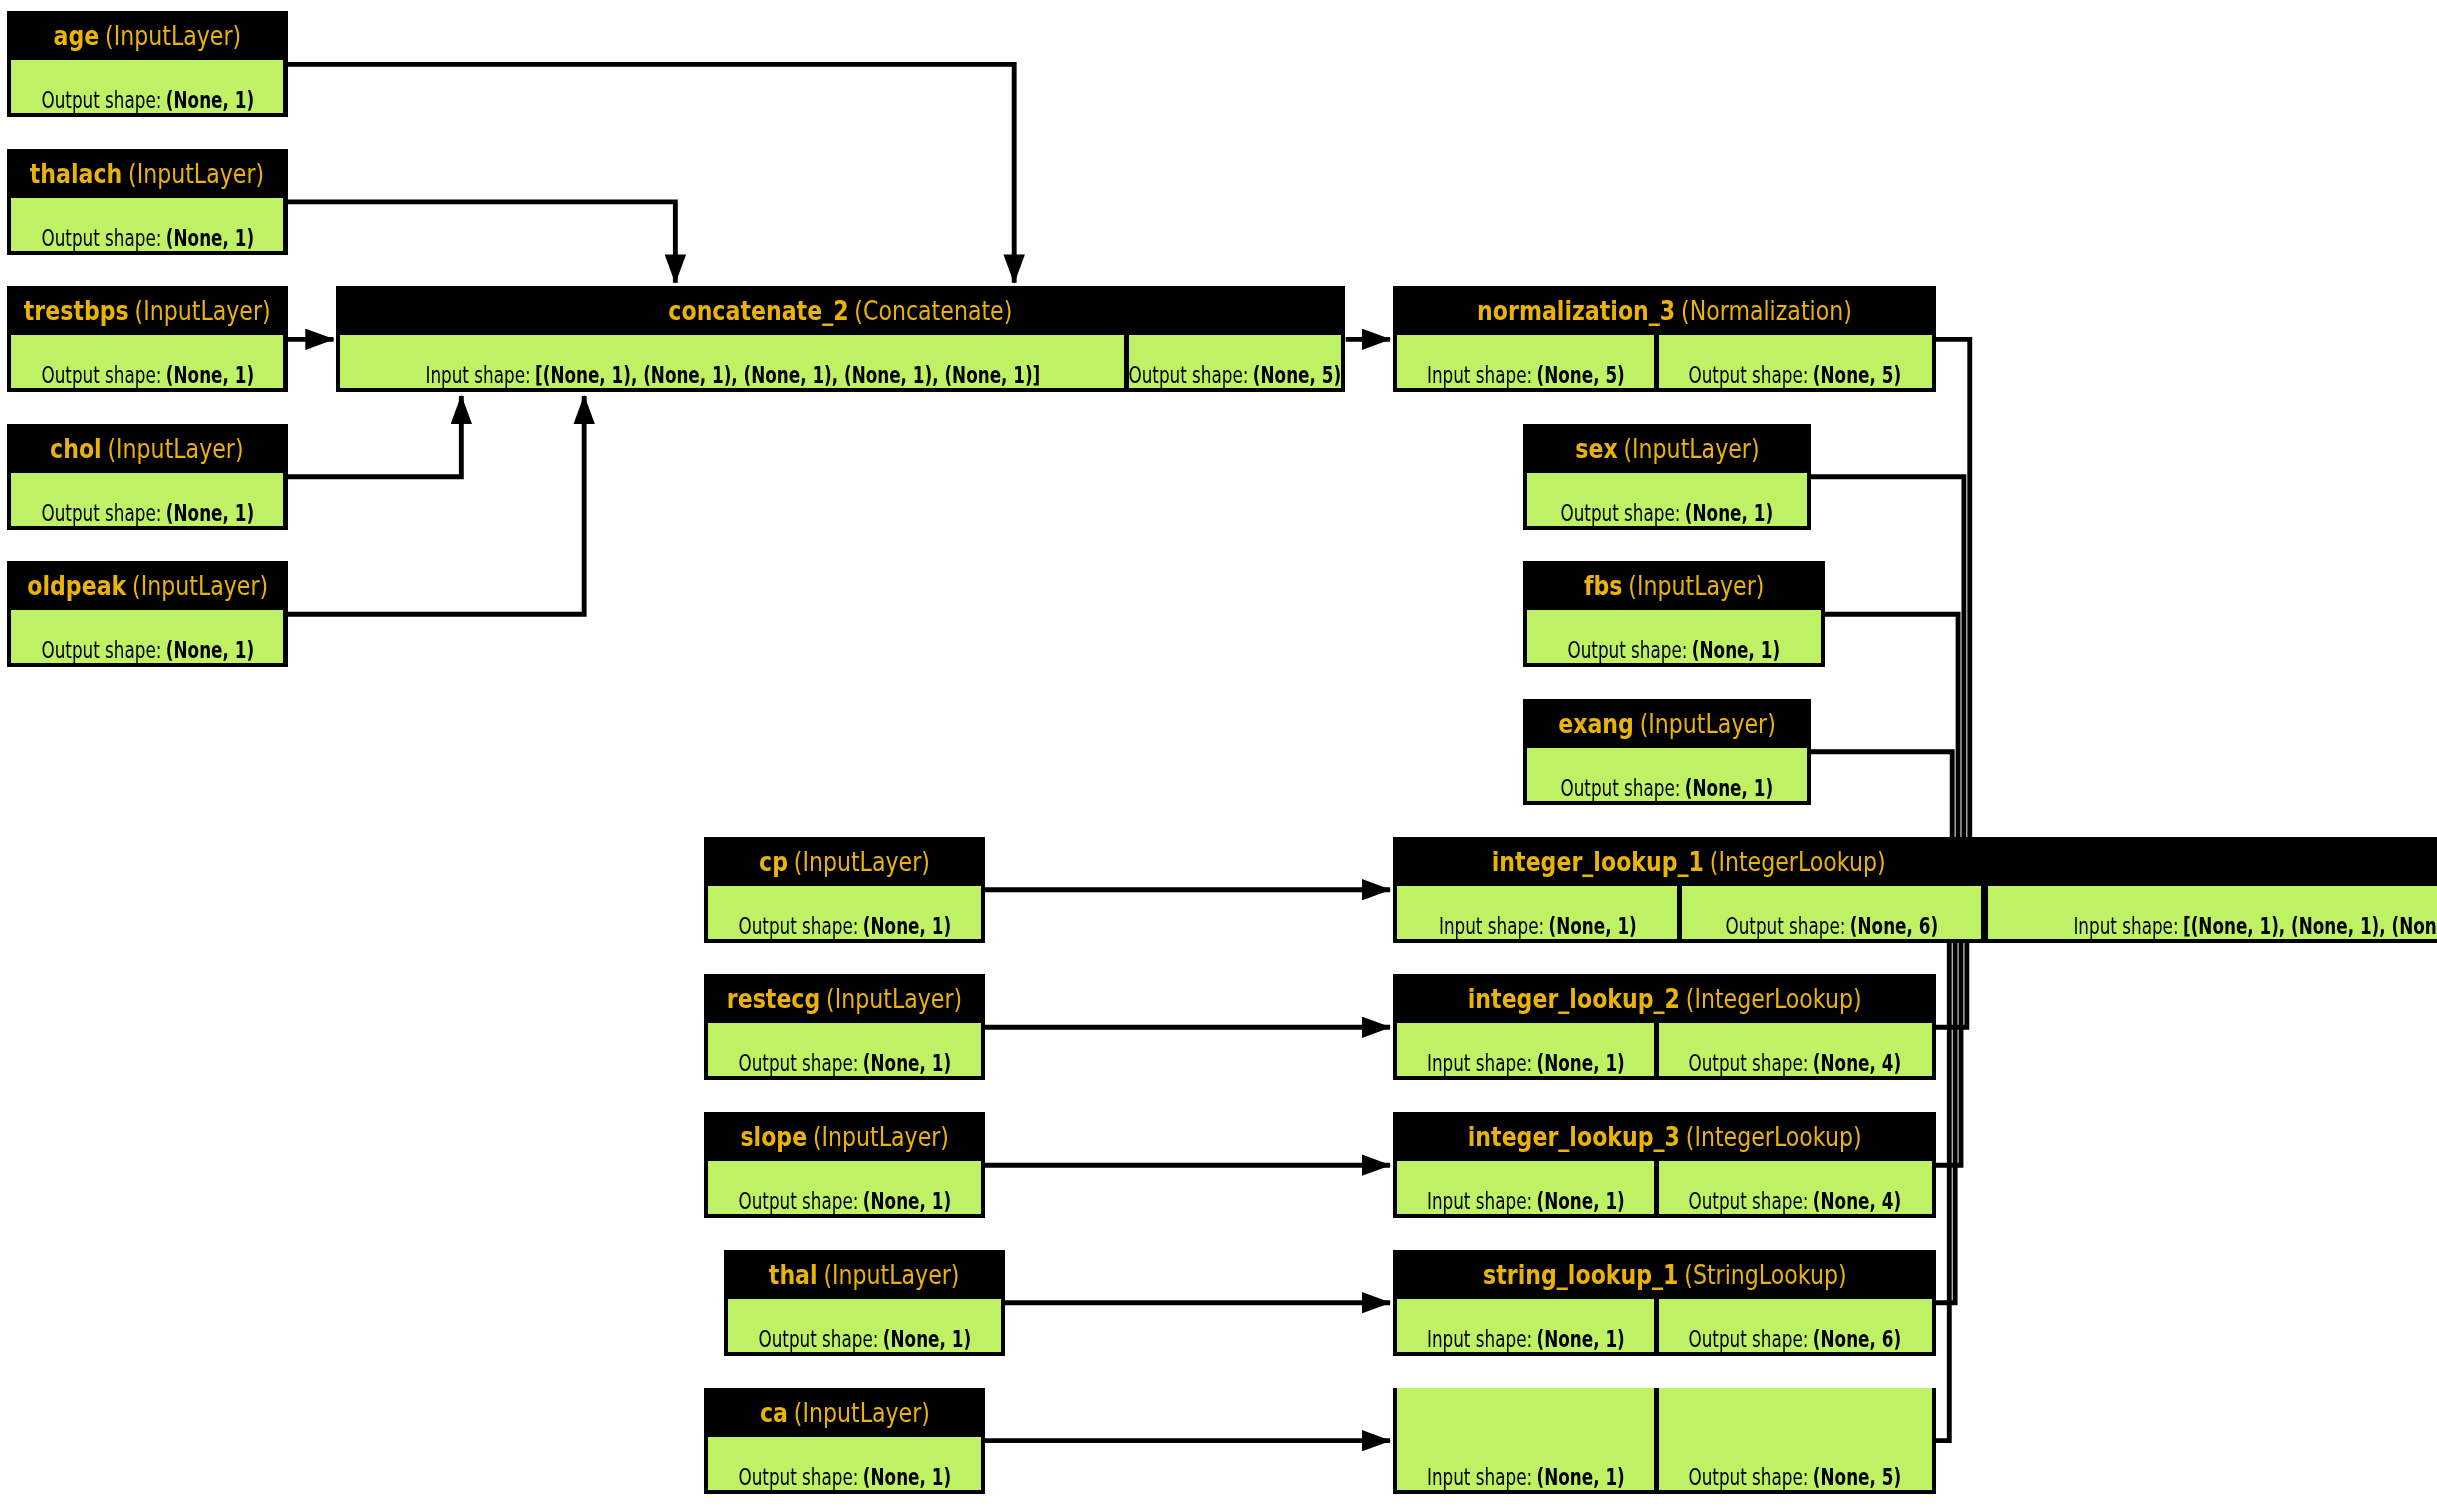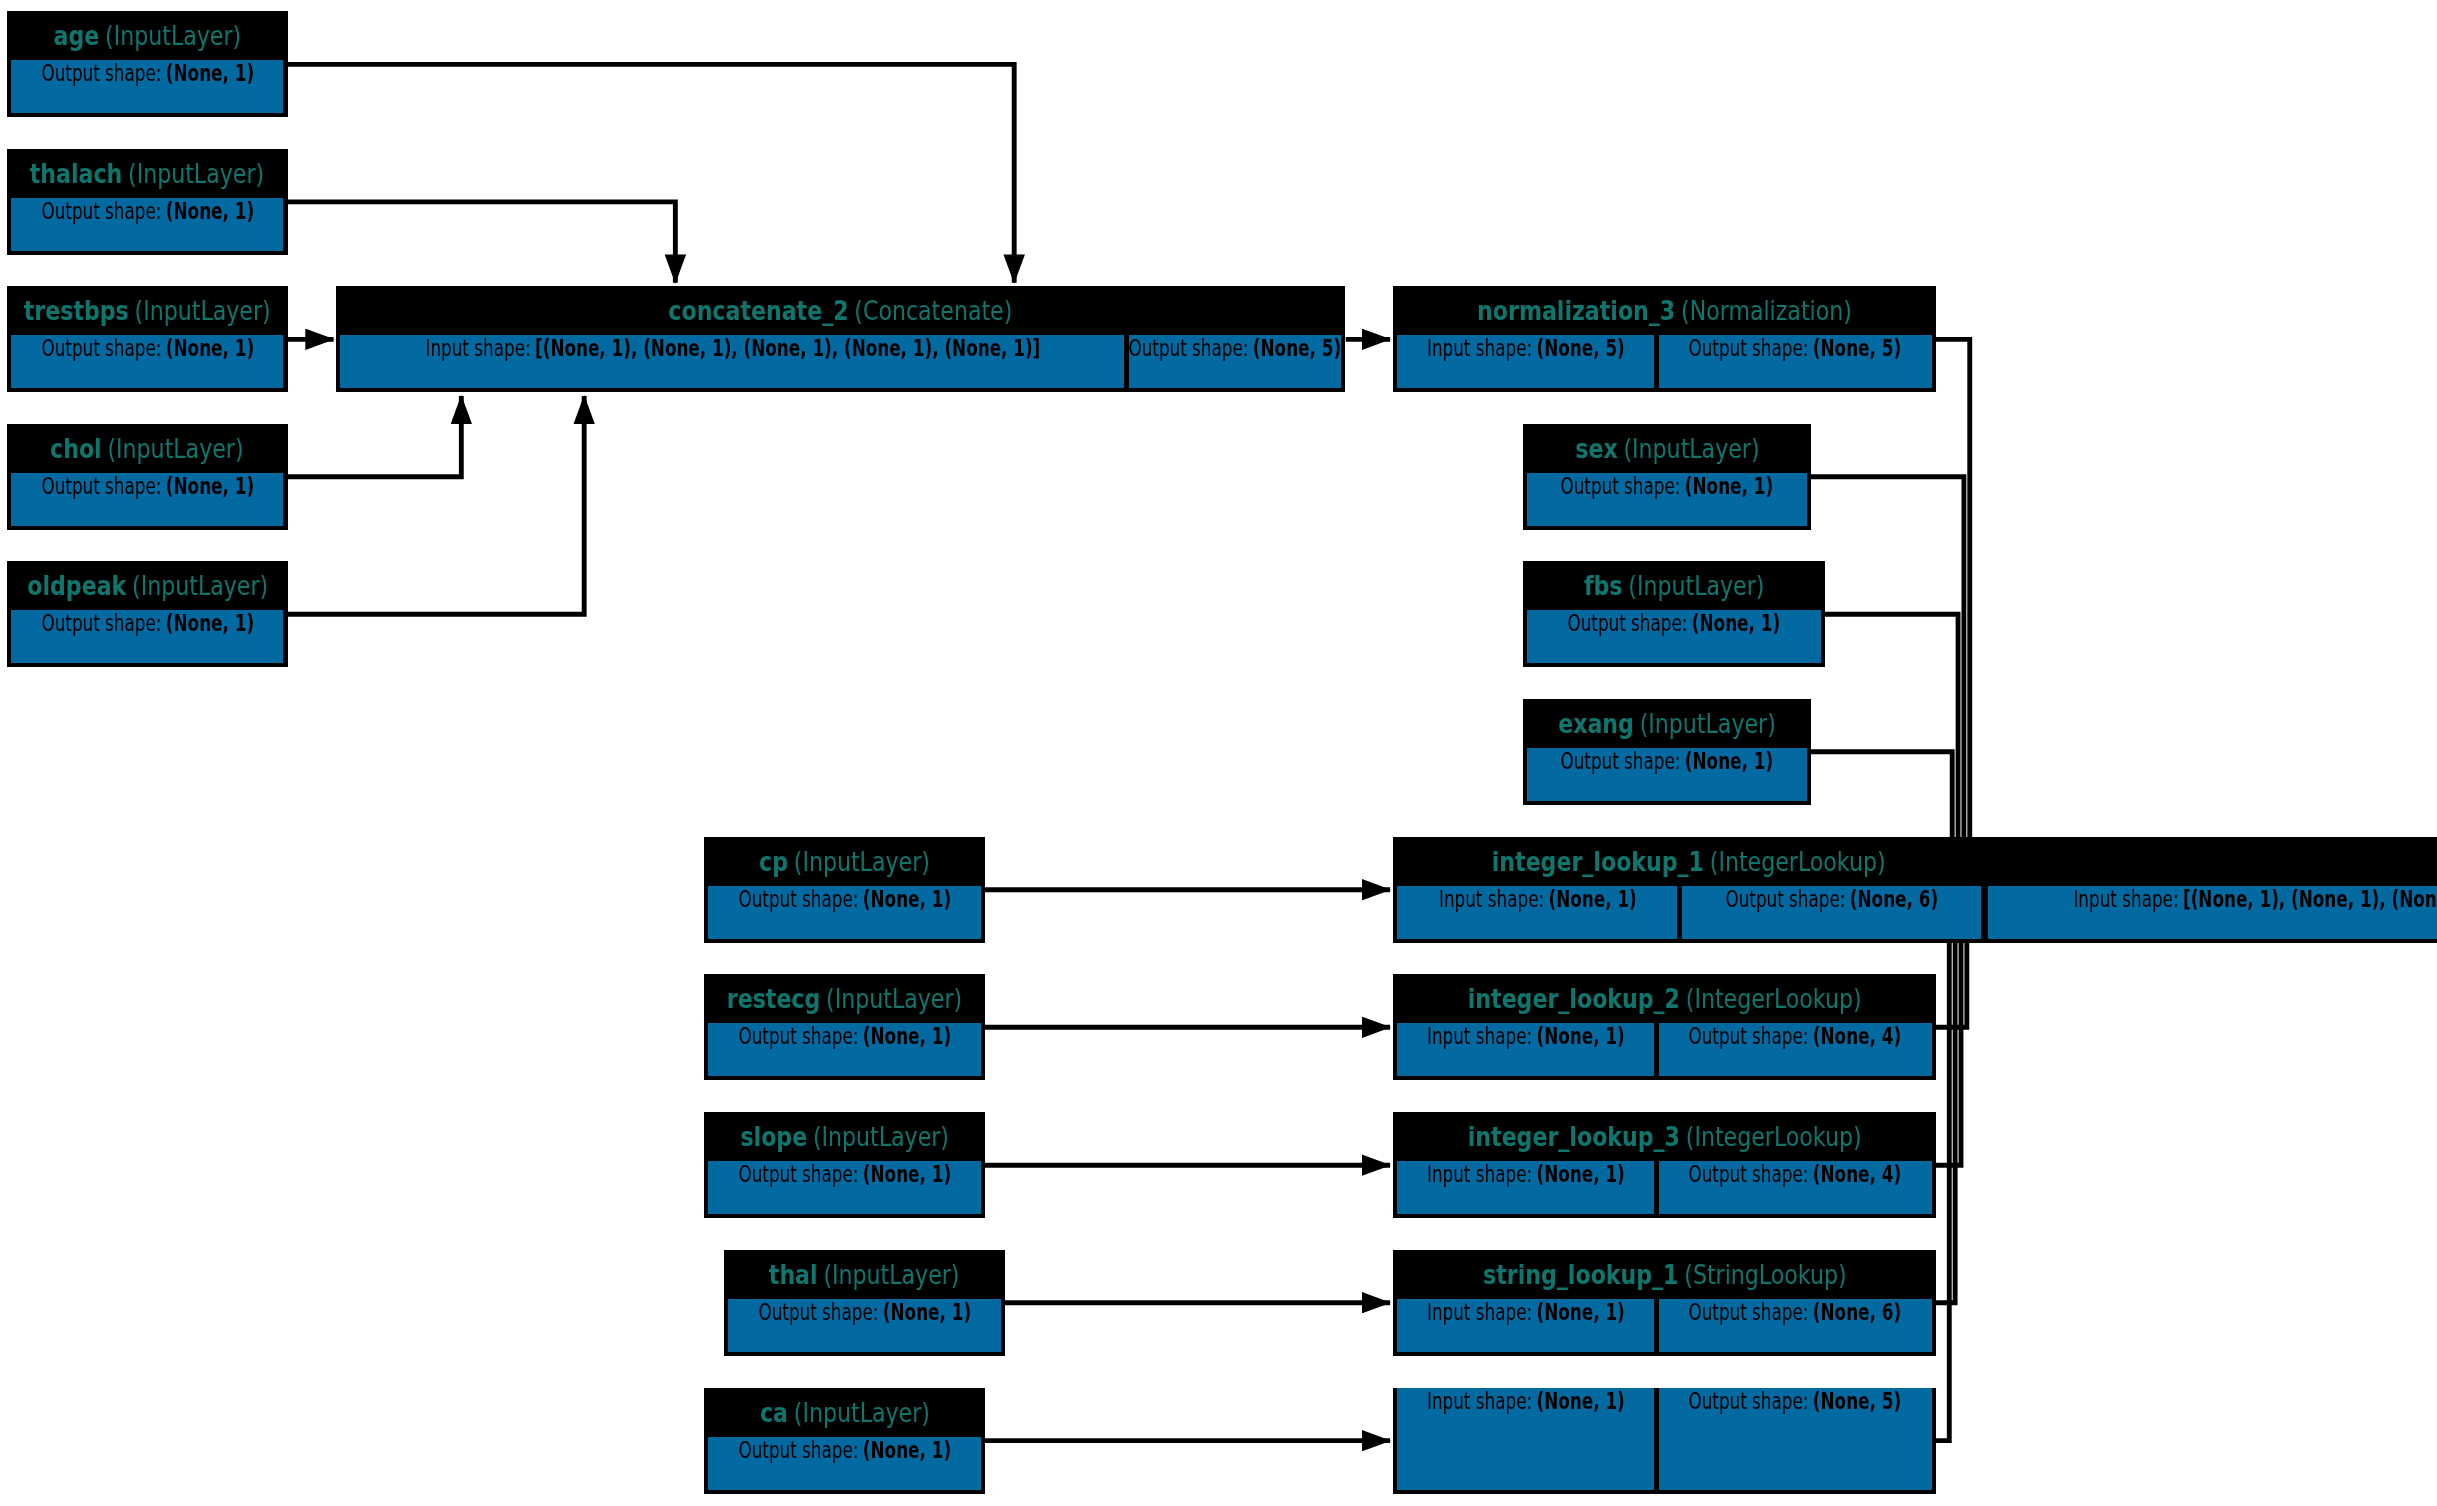--- a/index.html
+++ b/index.html
@@ -17,37 +17,37 @@
     box-sizing: border-box;
     padding: 0 4.4px 4.4px 4.4px;
     display: flex;
     flex-direction: column;
   }
   .title {
     height: 49px;
     display: flex;
     align-items: center;
     justify-content: center;
-    color: #0f766e;
+    color: #eab308;
     font-size: 26px;
     overflow: visible;
   }
   .ttext { display: inline-block; white-space: nowrap; transform: scaleX(0.85); }
   .ttext b { font-weight: bold; }
   .ttext .type { font-weight: normal; margin-left: 6.8px; }
   .cells {
     flex: 1;
     display: flex;
     gap: 4.9px;
   }
   .cell {
-    background: #0369a1;
+    background: #bef264;
     color: #000000;
     display: flex;
-    align-items: flex-start;
+    align-items: flex-end;
     justify-content: center;
     font-size: 22.4px;
     overflow: hidden;
   }
   .cell.grow { flex: 1 1 auto; }
   .ctext { display: inline-block; white-space: nowrap; transform: scaleX(0.75); }
   .ctext .val { font-weight: bold; margin-left: 5.9px; }
 </style>
 </head>
 <body>

